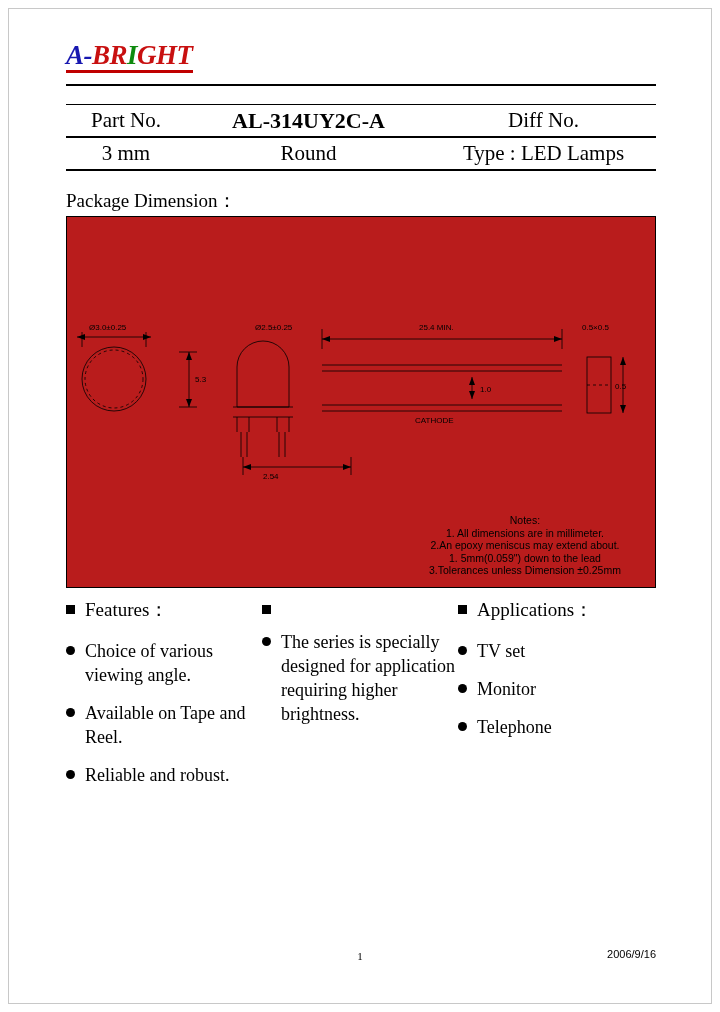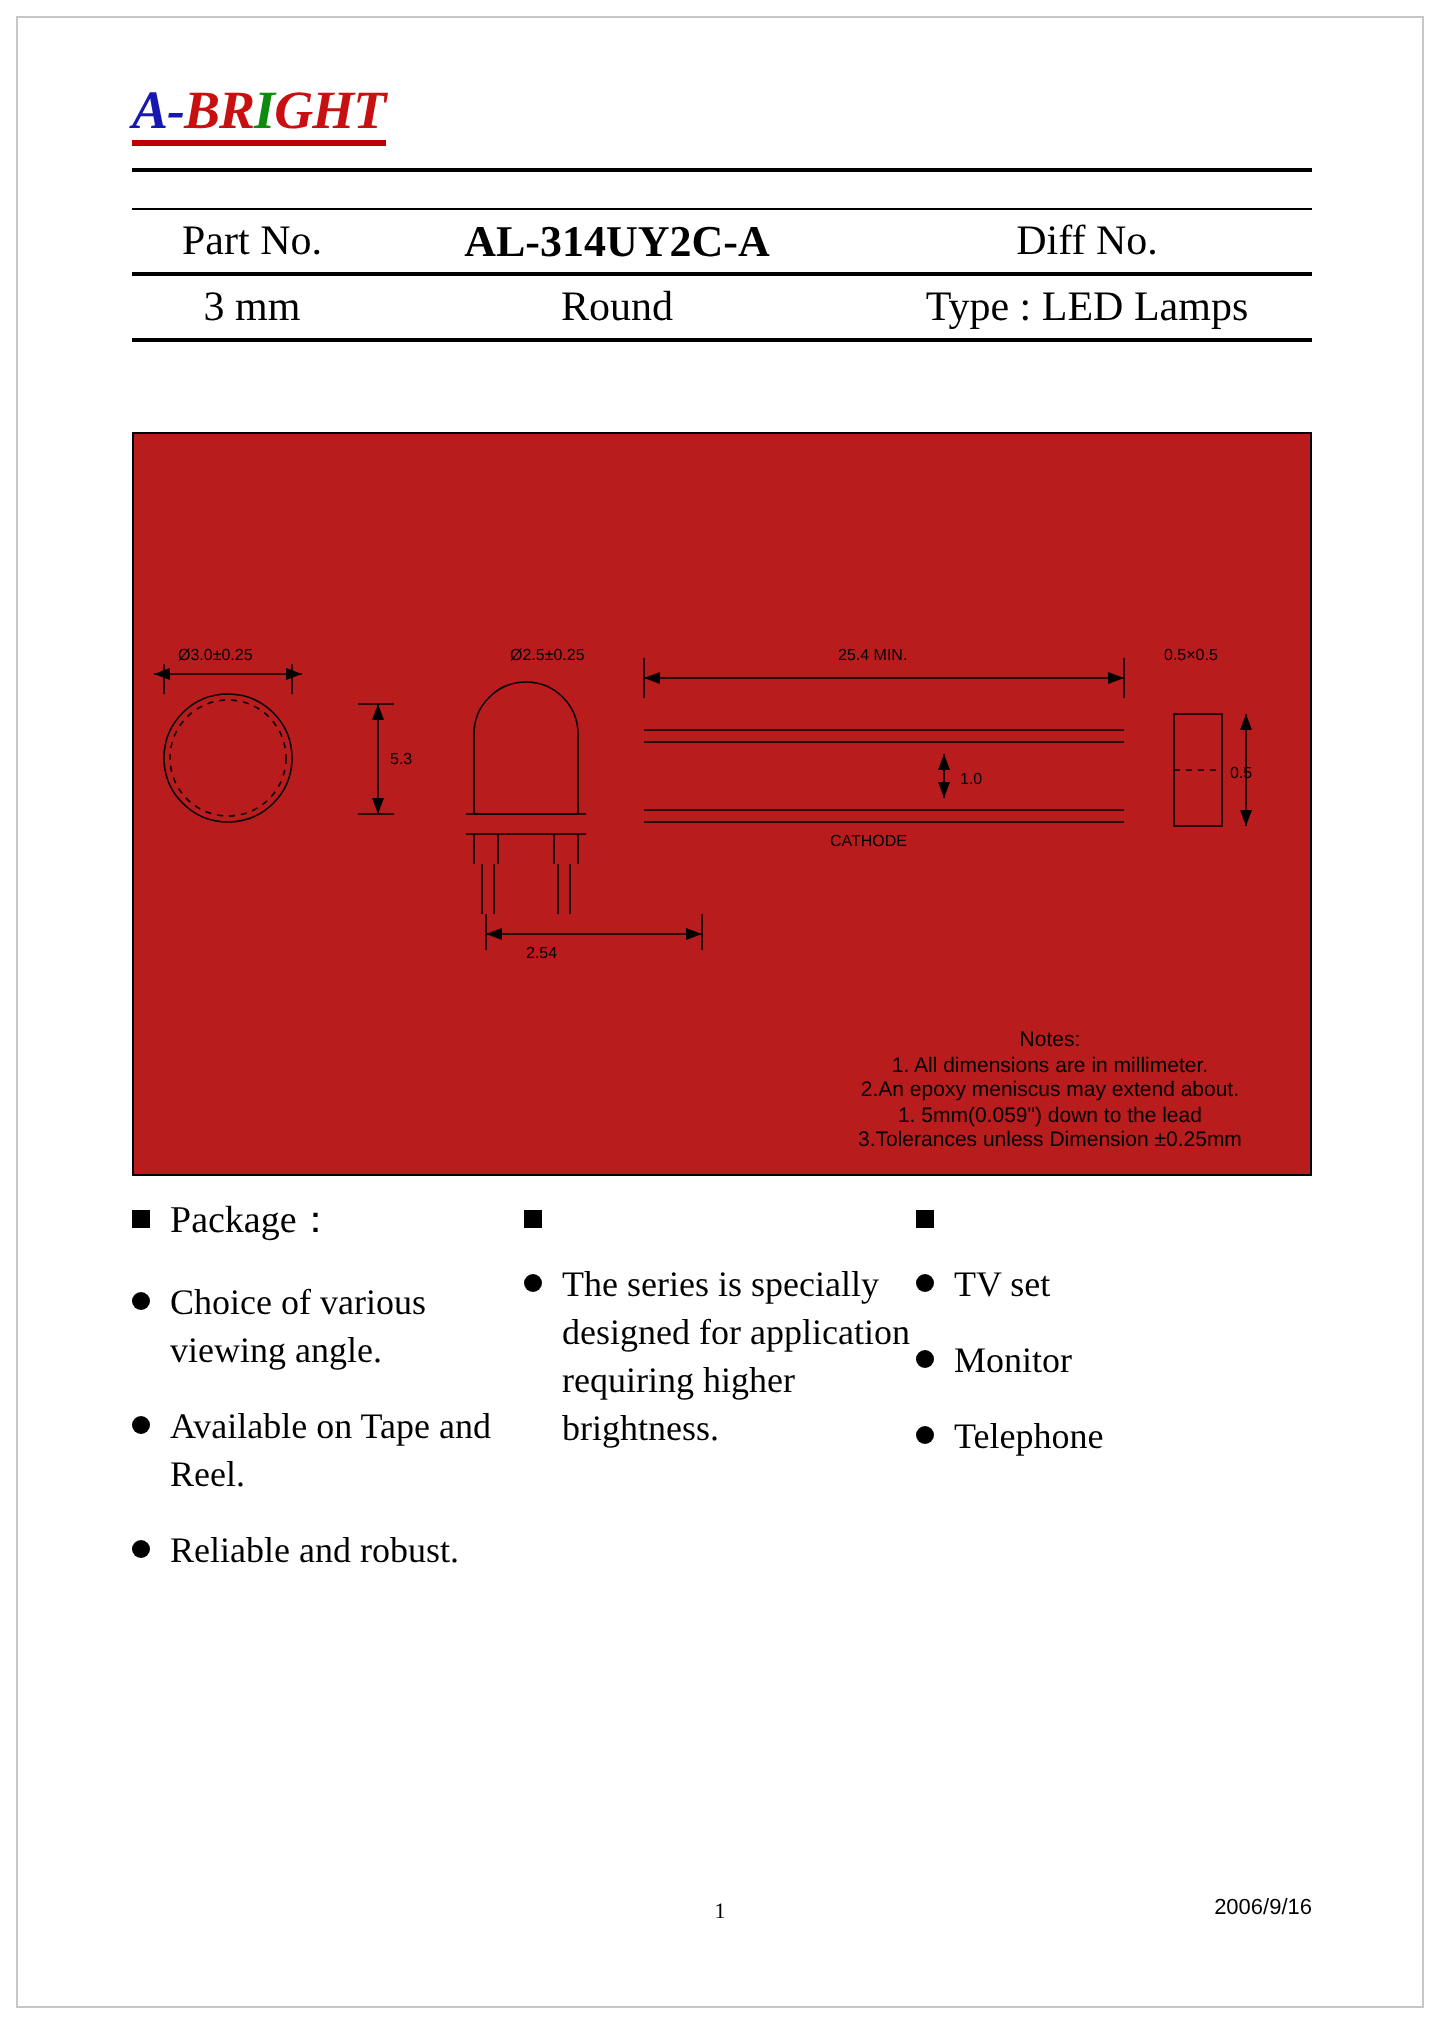--- a/index.html
+++ b/index.html
@@ -228,20 +228,21 @@
       <div class="cell c-partval">AL-314UY2C-A</div>
       <div class="cell c-diffno">Diff No.</div>
     </div>
     <div class="row">
       <div class="cell c-size">3 mm</div>
       <div class="cell c-shape">Round</div>
       <div class="cell c-type">Type : LED Lamps</div>
     </div>
   </div>
 
+  <div class="pkg-title">Package Dimension：</div>
 
   <div class="drawing-box">
     <svg class="drawing-svg" width="588" height="370" viewBox="0 0 588 370">
       <g stroke="#000" fill="none" stroke-width="0.8">
 
         <circle cx="47" cy="162" r="32"></circle>
         <circle cx="47" cy="162" r="29" stroke-dasharray="3,3"></circle>
         <line x1="15" y1="130" x2="15" y2="115"></line>
         <line x1="79" y1="130" x2="79" y2="115"></line>
         <line x1="10" y1="120" x2="84" y2="120"></line>
@@ -316,21 +317,21 @@
       <div>   1. 5mm(0.059") down to the lead</div>
       <div>3.Tolerances unless Dimension ±0.25mm</div>
     </div>
   </div>
 
   <div class="cols">
 
     <div class="col col1">
       <div class="heading">
         <span class="sq"></span>
-        <span>Package：</span>
+        <span>Features：</span>
       </div>
       <div class="item">
         <span class="dot"></span>
         <span class="txt">Choice of various viewing angle.</span>
       </div>
       <div class="item">
         <span class="dot"></span>
         <span class="txt">Available on Tape and Reel.</span>
       </div>
       <div class="item">
@@ -345,20 +346,21 @@
       </div>
       <div class="item">
         <span class="dot"></span>
         <span class="txt">The series is specially designed for application requiring higher brightness.</span>
       </div>
     </div>
 
     <div class="col col3">
       <div class="heading">
         <span class="sq"></span>
+        <span>Applications：</span>
       </div>
       <div class="item">
         <span class="dot"></span>
         <span class="txt">TV set</span>
       </div>
       <div class="item">
         <span class="dot"></span>
         <span class="txt">Monitor</span>
       </div>
       <div class="item">

